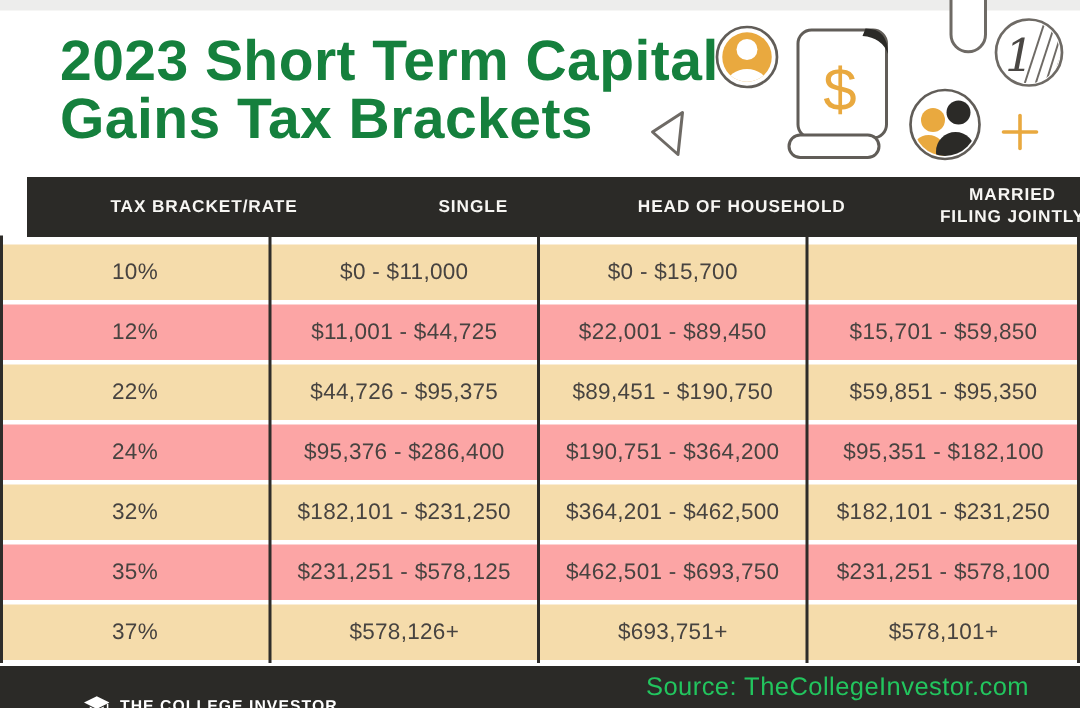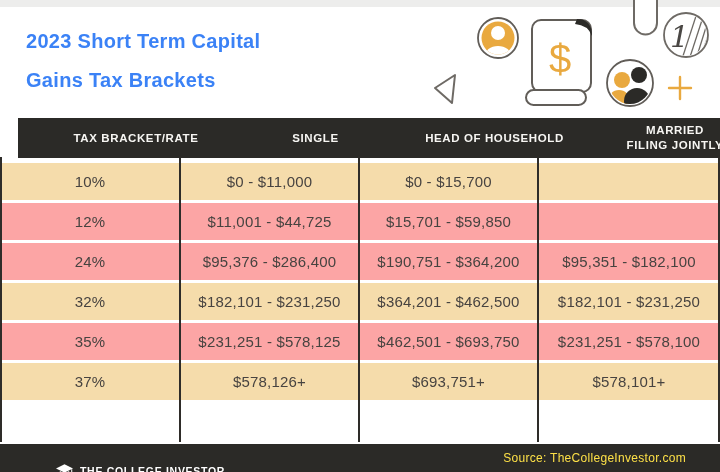--- a/index.html
+++ b/index.html
@@ -2,22 +2,22 @@
 <html><head>
 <meta charset="utf-8">
 <style>
   html,body{margin:0;padding:0;}
   body{
     width:720px;height:472px;position:relative;overflow:hidden;
     background:#ffffff;font-family:"Liberation Sans",sans-serif;
   }
   .top-strip{position:absolute;top:0;left:0;width:720px;height:7px;background:#ededec;}
   .title{
-    position:absolute;left:26px;top:22px;
-    font-size:20px;font-weight:700;color:#3b82f6;line-height:39px;letter-spacing:0.3px;
+    position:absolute;left:40px;top:22px;
+    font-size:38px;font-weight:700;color:#15803d;line-height:39px;letter-spacing:0.3px;
   }
   .icon-stage{position:absolute;top:0;left:0;width:720px;height:118px;}
   
   .thead{
     position:absolute;top:118px;left:18px;width:720px;height:40px;background:#2b2a27;
     display:grid;grid-template-columns:180px 179px 179px 182px;align-items:center;padding-left:28px;
   }
   .hcell{
     text-align:center;color:#f7f6f3;font-size:11.5px;font-weight:700;
     letter-spacing:0.6px;white-space:pre-line;line-height:1.3;
@@ -32,21 +32,21 @@
   .tcell{text-align:center;font-size:15px;color:#474340;letter-spacing:0.2px;}
   .vline{position:absolute;top:157px;height:285px;width:2px;background:#2e2c29;}
   .vl0{left:0;} .vl1{left:179px;} .vl2{left:358px;} .vl3{left:537px;} .vl4{left:718px;}
   
   .footer{
     position:absolute;left:0;top:444px;width:720px;height:28px;background:#2b2a27;
     display:flex;align-items:center;
   }
   .brand{margin-left:56px;display:flex;align-items:flex-end;gap:7px;margin-top:24px;}
   .brand-text{color:#ffffff;font-size:10.5px;font-weight:700;letter-spacing:0.7px;}
-  .source{margin-left:auto;margin-right:34px;color:#fde047;font-size:12px;letter-spacing:0.3px;}
+  .source{margin-left:auto;margin-right:34px;color:#22c55e;font-size:17px;letter-spacing:0.3px;}
 </style>
 </head>
 <body>
 
 <div class="top-strip"></div>
 
 <div class="title">
   <div>2023 Short Term Capital</div>
   <div>Gains Tax Brackets</div>
 </div>
@@ -125,21 +125,28 @@
 
 <div class="tbody">
   <div class="trow tan">
     <div class="tcell">10%</div>
     <div class="tcell">$0 - $11,000</div>
     <div class="tcell">$0 - $15,700</div>
   </div>
   <div class="trow white">
     <div class="tcell">12%</div>
     <div class="tcell">$11,001 - $44,725</div>
+    <div class="tcell">$22,001 - $89,450</div>
     <div class="tcell">$15,701 - $59,850</div>
+  </div>
+  <div class="trow tan">
+    <div class="tcell">22%</div>
+    <div class="tcell">$44,726 - $95,375</div>
+    <div class="tcell">$89,451 - $190,750</div>
+    <div class="tcell">$59,851 - $95,350</div>
   </div>
   <div class="trow white">
     <div class="tcell">24%</div>
     <div class="tcell">$95,376 - $286,400</div>
     <div class="tcell">$190,751 - $364,200</div>
     <div class="tcell">$95,351 - $182,100</div>
   </div>
   <div class="trow tan">
     <div class="tcell">32%</div>
     <div class="tcell">$182,101 - $231,250</div>

